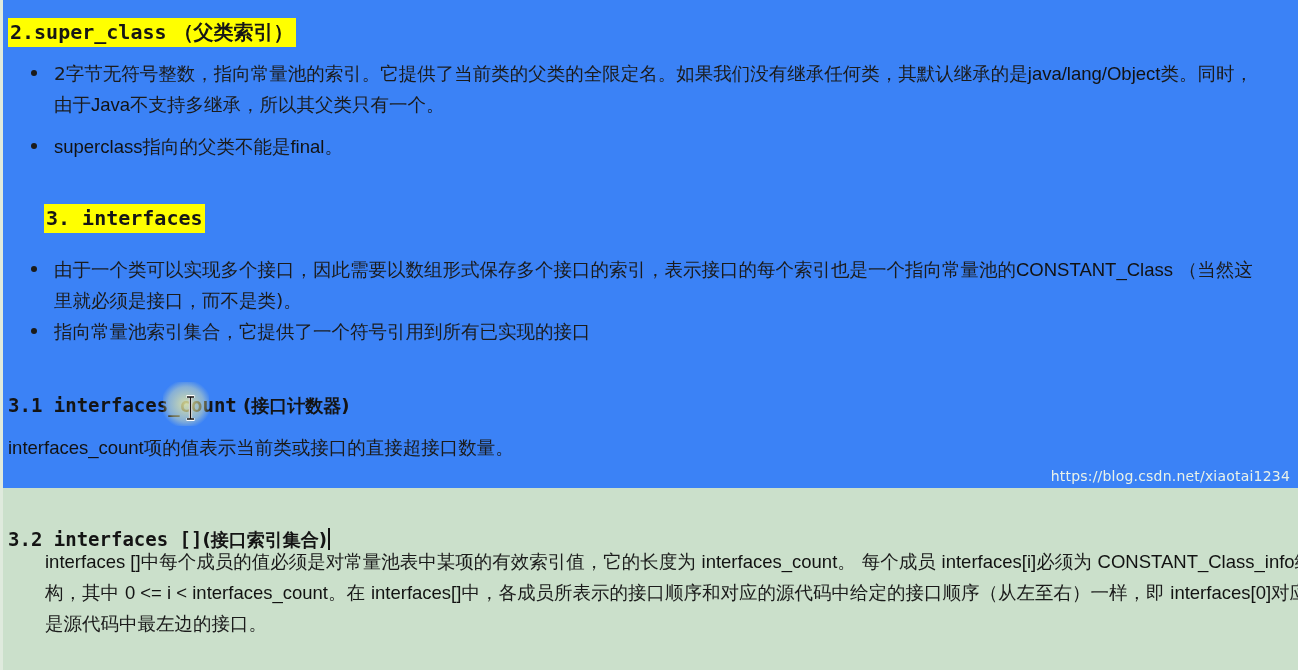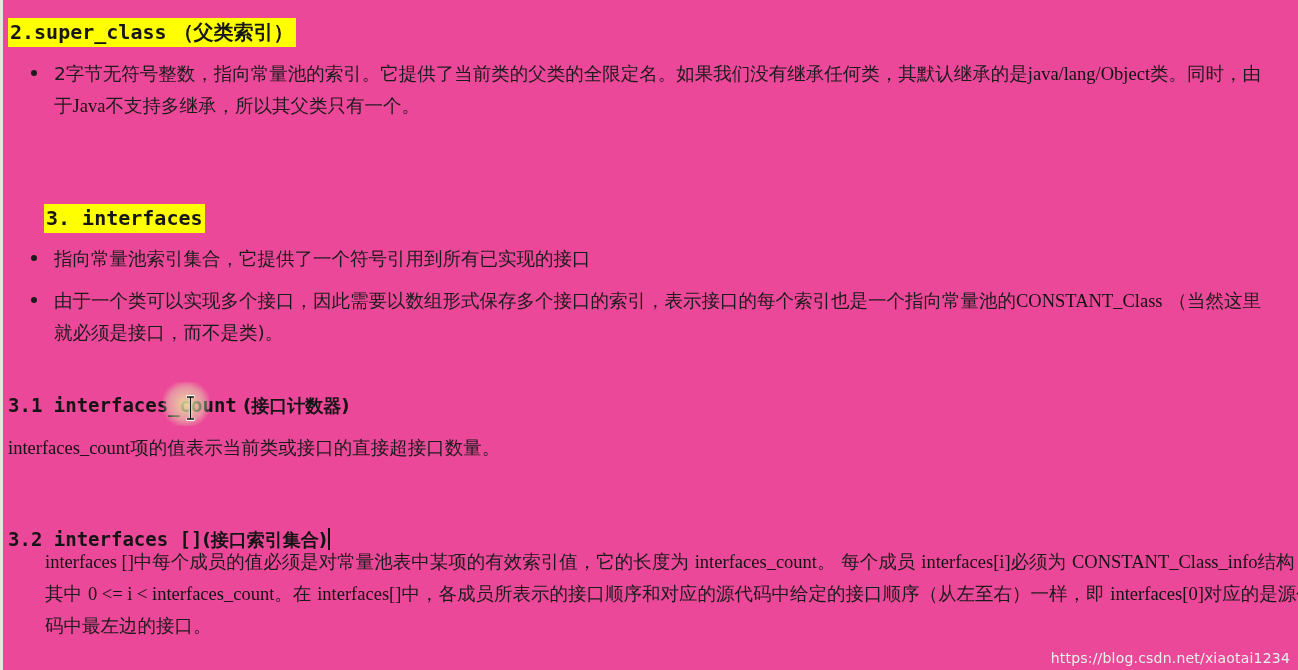--- a/index.html
+++ b/index.html
@@ -10,22 +10,22 @@
     width: 1298px;
     height: 670px;
     background: #cbe0cb;
     font-family: "Liberation Sans", "DejaVu Sans", sans-serif;
     overflow: hidden;
     position: relative;
   }
   #page {
     position: relative;
     width: 1298px;
-    height: 670px;
-    background: #ec4899;
+    height: 488px;
+    background: #3b82f6;
     box-sizing: border-box;
     padding: 0;
   }
   
   #left-edge-strip {
     position: absolute;
     left: 0; top: 0;
     width: 3px; height: 670px;
     background: #dfeadd;
     z-index: 5;
@@ -66,21 +66,21 @@
 
   
   .para {
     font-family: "DejaVu Sans", "Liberation Sans", sans-serif;
     font-size: 18.5px;
     color: #1b1b1b;
     line-height: 31px;
     white-space: pre-wrap;
   }
   .mono {
-    font-family: Liberation Serif, serif;
+    font-family: Liberation Sans, sans-serif;
     font-size: 18.5px;
     color: #121212;
   }
 
   
   .bullets {
     list-style: none;
     margin: 0;
     padding: 0;
   }
@@ -160,32 +160,36 @@
 
   <div id="left-edge-strip"></div>
 
   <div id="sec2-title" class="h-hl"><span class="mark"><span>2.super_class</span><span class="cjk"> （父类索引）</span></span></div>
 
   <ul id="sec2-list" class="bullets">
     <li>
       <span class="dot"></span>
       <span>2字节无符号整数，指向常量池的索引。它提供了当前类的父类的全限定名。如果我们没有继承任何类，其默认继承的是</span><span class="mono">java/lang/Object</span><span>类。同时，由于</span><span class="mono">Java</span><span>不支持多继承，所以其父类只有一个。</span>
     </li>
+    <li style="margin-top:11px;">
+      <span class="dot"></span>
+      <span class="mono">superclass</span><span>指向的父类不能是</span><span class="mono">final</span><span>。</span>
+    </li>
   </ul>
 
   <div id="sec3-title" class="h-hl"><span class="mark">3. interfaces</span></div>
 
   <ul id="sec3-list" class="bullets">
+    <li style="margin-top:11px;">
+      <span class="dot"></span>
+      <span>由于一个类可以实现多个接口，因此需要以数组形式保存多个接口的索引，表示接口的每个索引也是一个指向常量池的</span><span class="mono">CONSTANT_Class</span><span> （当然这里就必须是接口，而不是类)。</span>
+    </li>
     <li>
       <span class="dot"></span>
       <span>指向常量池索引集合，它提供了一个符号引用到所有已实现的接口</span>
-    </li>
-    <li style="margin-top:11px;">
-      <span class="dot"></span>
-      <span>由于一个类可以实现多个接口，因此需要以数组形式保存多个接口的索引，表示接口的每个索引也是一个指向常量池的</span><span class="mono">CONSTANT_Class</span><span> （当然这里就必须是接口，而不是类)。</span>
     </li>
   </ul>
 
   <div id="sec31-title" class="h-plain"><span>3.1 </span><span>interfaces_count</span><span class="cjk"> (接口计数器)</span></div>
 
   <div id="sec31-para" class="para"><span class="mono">interfaces_count</span><span>项的值表示当前类或接口的直接超接口数量。</span></div>
 
   <div id="sec32-title" class="h-plain"><span>3.2 </span><span>interfaces []</span><span class="cjk">(接口索引集合)</span><span class="caret"></span></div>
 
   <div id="sec32-para" class="para"><span class="mono">interfaces []</span><span>中每个成员的值必须是对常量池表中某项的有效索引值，它的长度为 </span><span class="mono">interfaces_count</span><span>。 每个成员 </span><span class="mono">interfaces[i]</span><span>必须为 </span><span class="mono">CONSTANT_Class_info</span><span>结构，其中 </span><span class="mono">0 &lt;= i &lt; interfaces_count</span><span>。在 </span><span class="mono">interfaces[]</span><span>中，各成员所表示的接口顺序和对应的源代码中给定的接口顺序（从左至右）一样，即 </span><span class="mono">interfaces[0]</span><span>对应的是源代码中最左边的接口。</span></div>

